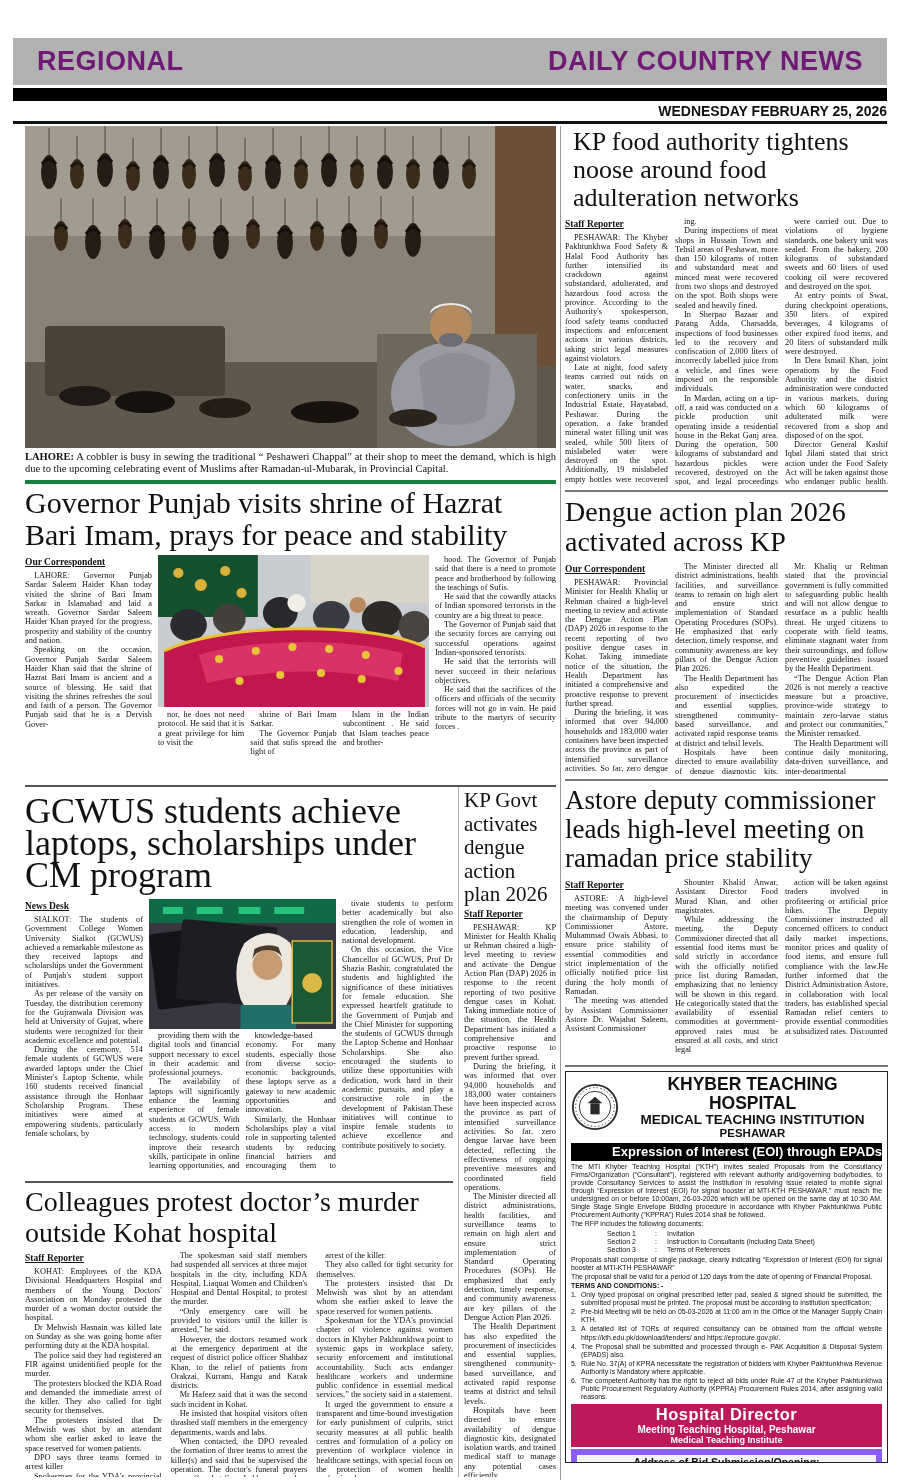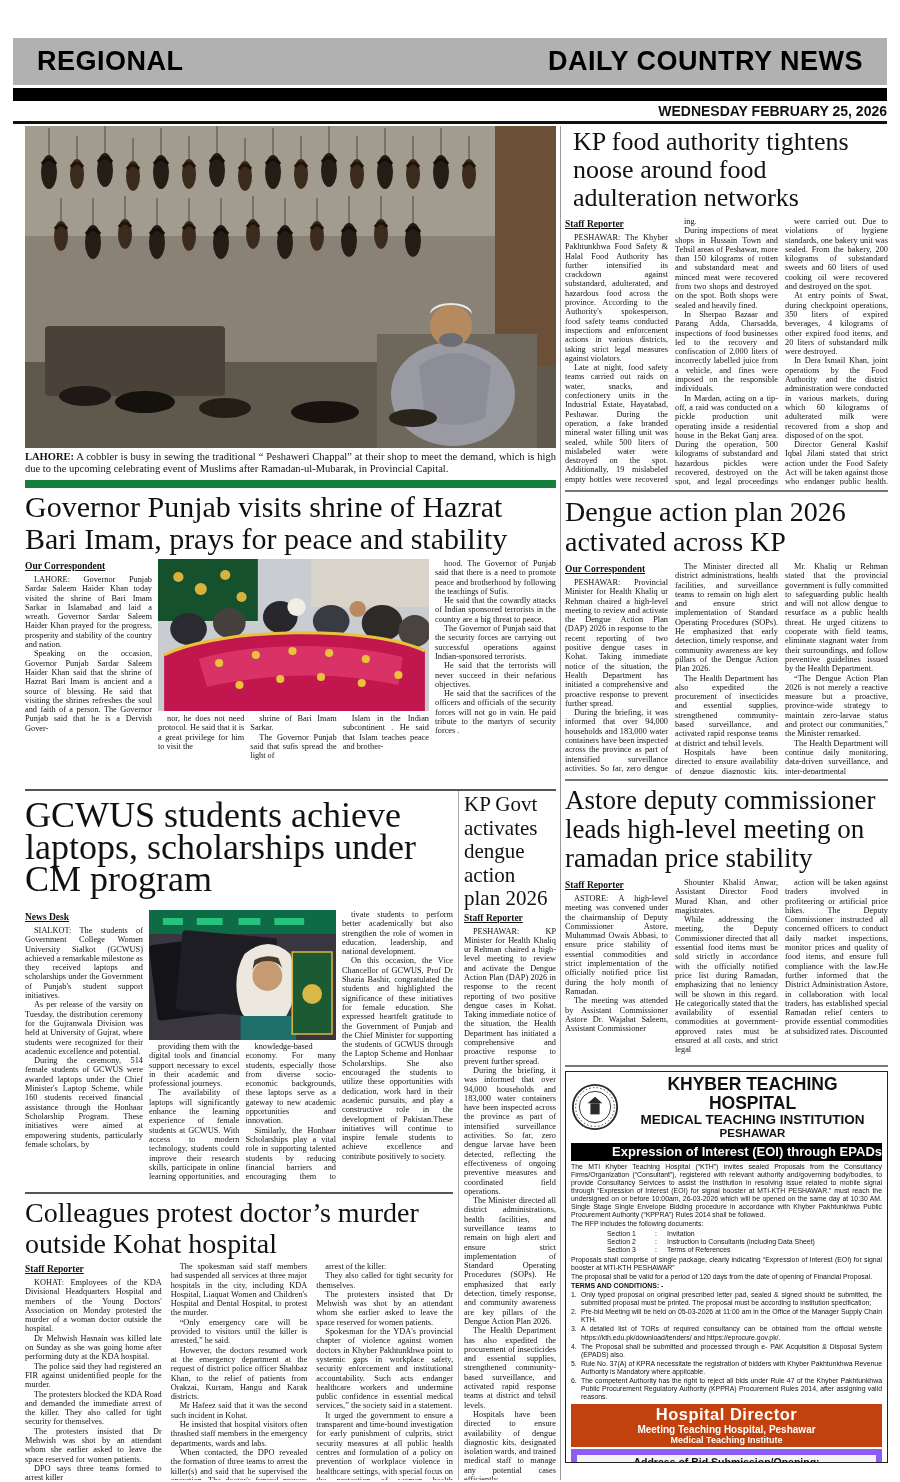--- a/index.html
+++ b/index.html
@@ -1,54 +1,54 @@
 <!DOCTYPE html>
 <html><head>
 <meta charset="utf-8">
 <style>
   html,body{margin:0;padding:0;background:#e8e8e8;}
   .page{position:relative;width:900px;height:1482px;background:#fff;margin:0 auto;
         font-family:"Liberation Serif","DejaVu Serif",serif;color:#111;overflow:hidden;}
   
   .topbar{position:absolute;left:13px;top:38px;width:874px;height:47px;background:#b1b1b1;
           display:flex;justify-content:space-between;align-items:center;padding:0 24px;box-sizing:border-box;
-          font-family:"Liberation Sans",sans-serif;font-weight:bold;color:#000000;font-size:27px;letter-spacing:.5px;}
+          font-family:"Liberation Sans",sans-serif;font-weight:bold;color:#701a75;font-size:27px;letter-spacing:.5px;}
   .blackbar{position:absolute;left:13px;top:88px;width:874px;height:13px;background:#000;}
   .dateline{position:absolute;left:13px;top:103px;width:874px;text-align:right;
             font-family:"Liberation Sans",sans-serif;font-weight:bold;font-size:14px;
             border-bottom:3px solid #111;padding-bottom:2px;}
   
   .content{position:absolute;left:25px;top:126px;width:863px;height:1354px;display:flex;overflow:hidden;}
   .left-region{width:531px;flex:none;}
   .v-div{width:1px;background:#9a9a9a;margin:0 4px;}
   .right-region{flex:1;min-width:0;}
   
   .body{font-size:8.3px;line-height:9.3px;text-align:justify;overflow:hidden;}
   .body p{margin:0;text-indent:9px;}
   .byline{font-weight:bold;text-decoration:underline;font-size:9.5px;margin:2px 0 4px;}
   h2{margin:0;font-weight:400;}
   .cols{display:flex;gap:7px;overflow:hidden;}
   .col{flex:1;min-width:0;overflow:hidden;}
   
   figure.lead{margin:0;}
   .lead svg{display:block;width:531px;height:322px;}
   figcaption{font-size:10.5px;line-height:12px;margin:3px 0 5px;text-align:justify;}
-  .gov{border-top:8px solid #15803d;padding-top:3px;}
+  .gov{border-top:4px solid #15803d;padding-top:3px;}
   .gov-hl{font-size:30px;line-height:32px;}
   .gov-row{display:flex;gap:6px;height:224px;margin-top:4px;overflow:hidden;}
   .gov-c1{width:127px;flex:none;}
   .gov-mid{flex:1;min-width:0;}
   .gov-mid svg{display:block;width:100%;height:152px;}
   .minirow{display:flex;gap:6px;margin-top:3px;height:64px;overflow:hidden;}
   .gov-cr{width:121px;flex:none;}
   .bottom-split{display:flex;border-top:2px solid #555;margin-top:6px;height:690px;overflow:hidden;}
   .bl{width:428px;flex:none;overflow:hidden;}
   .narrow{flex:1;min-width:0;border-left:1px solid #aaa;padding-left:5px;margin-left:5px;overflow:hidden;}
   .gcw-hl{font-size:36px;line-height:32px;padding-top:8px;}
-  .gcw-row{display:flex;gap:6px;height:278px;margin-top:15px;overflow:hidden;}
+  .gcw-row{display:flex;gap:6px;height:278px;margin-top:8px;overflow:hidden;}
   .gcw-c1{width:118px;flex:none;}
   .gcw-mid{flex:1;min-width:0;}
   .gcw-mid svg{display:block;width:100%;height:130px;}
   .gcw-minis{display:flex;gap:6px;margin-top:2px;height:140px;overflow:hidden;}
   .gcw-c4{width:111px;flex:none;}
   .kohat{border-top:2px solid #555;margin-top:4px;padding-top:3px;}
   .kohat-hl{font-size:28px;line-height:31px;}
   .kohat-cols{display:flex;gap:9px;height:286px;margin-top:3px;overflow:hidden;}
   .narrow-hl{font-size:21px;line-height:23.5px;margin-top:2px;}
   
@@ -70,21 +70,21 @@
   .ad-title .t3{font-size:11.5px;display:block;}
   .ad-eoibar{background:#000;color:#fff;text-align:right;font-weight:bold;font-size:13px;padding:1px 0 2px;margin:3px 0 2px;}
   .ad-body{font-size:6.9px;line-height:8.1px;text-align:justify;}
   .ad-body p{margin:0 0 1px;}
   .ad-secs{margin:1px 0 1px 36px;}
   .ad-secrow{display:grid;grid-template-columns:48px 12px auto;font-size:6.9px;line-height:8.4px;}
   .bold{font-weight:bold;}
   .numlist{counter-reset:n;}
   .numlist p{position:relative;padding-left:10px;margin:0 0 1px;}
   .numlist p::before{counter-increment:n;content:counter(n) ".";position:absolute;left:0;}
-  .ad-dirbar{background:#c2410c;color:#fff;text-align:center;margin-top:3px;padding:1px 0 2px;line-height:1.12;}
+  .ad-dirbar{background:#be185d;color:#fff;text-align:center;margin-top:3px;padding:1px 0 2px;line-height:1.12;}
   .ad-dirbar .d1{display:block;font-size:16.5px;font-weight:bold;letter-spacing:.5px;}
   .ad-dirbar .d2{display:block;font-size:10px;font-weight:bold;}
   .ad-dirbar .d3{display:block;font-size:9px;font-weight:bold;}
   .ad-addr{border:6px solid #8b5cf6;background:#f3f3f3;text-align:center;margin-top:2px;padding:1px 12px 2px;line-height:1.15;}
   .ad-addr .a1{display:block;font-weight:bold;font-size:10.5px;}
 </style>
 </head>
 <body>
 
 <div class="page">

